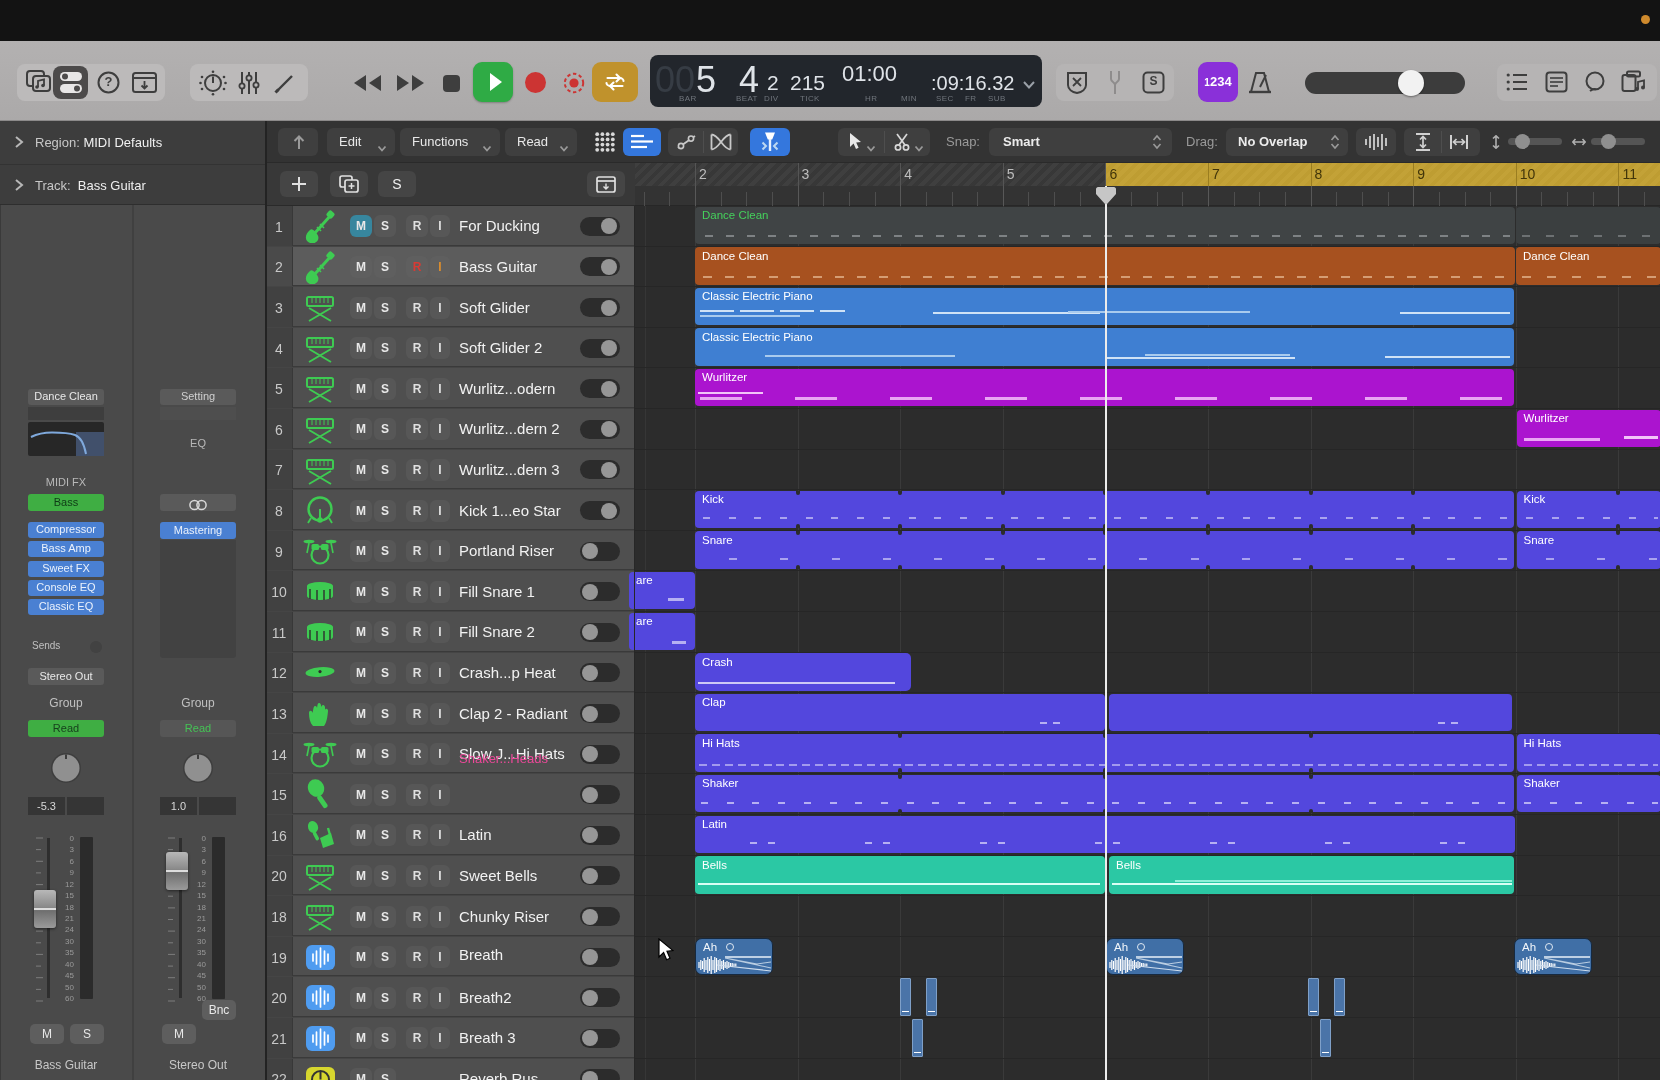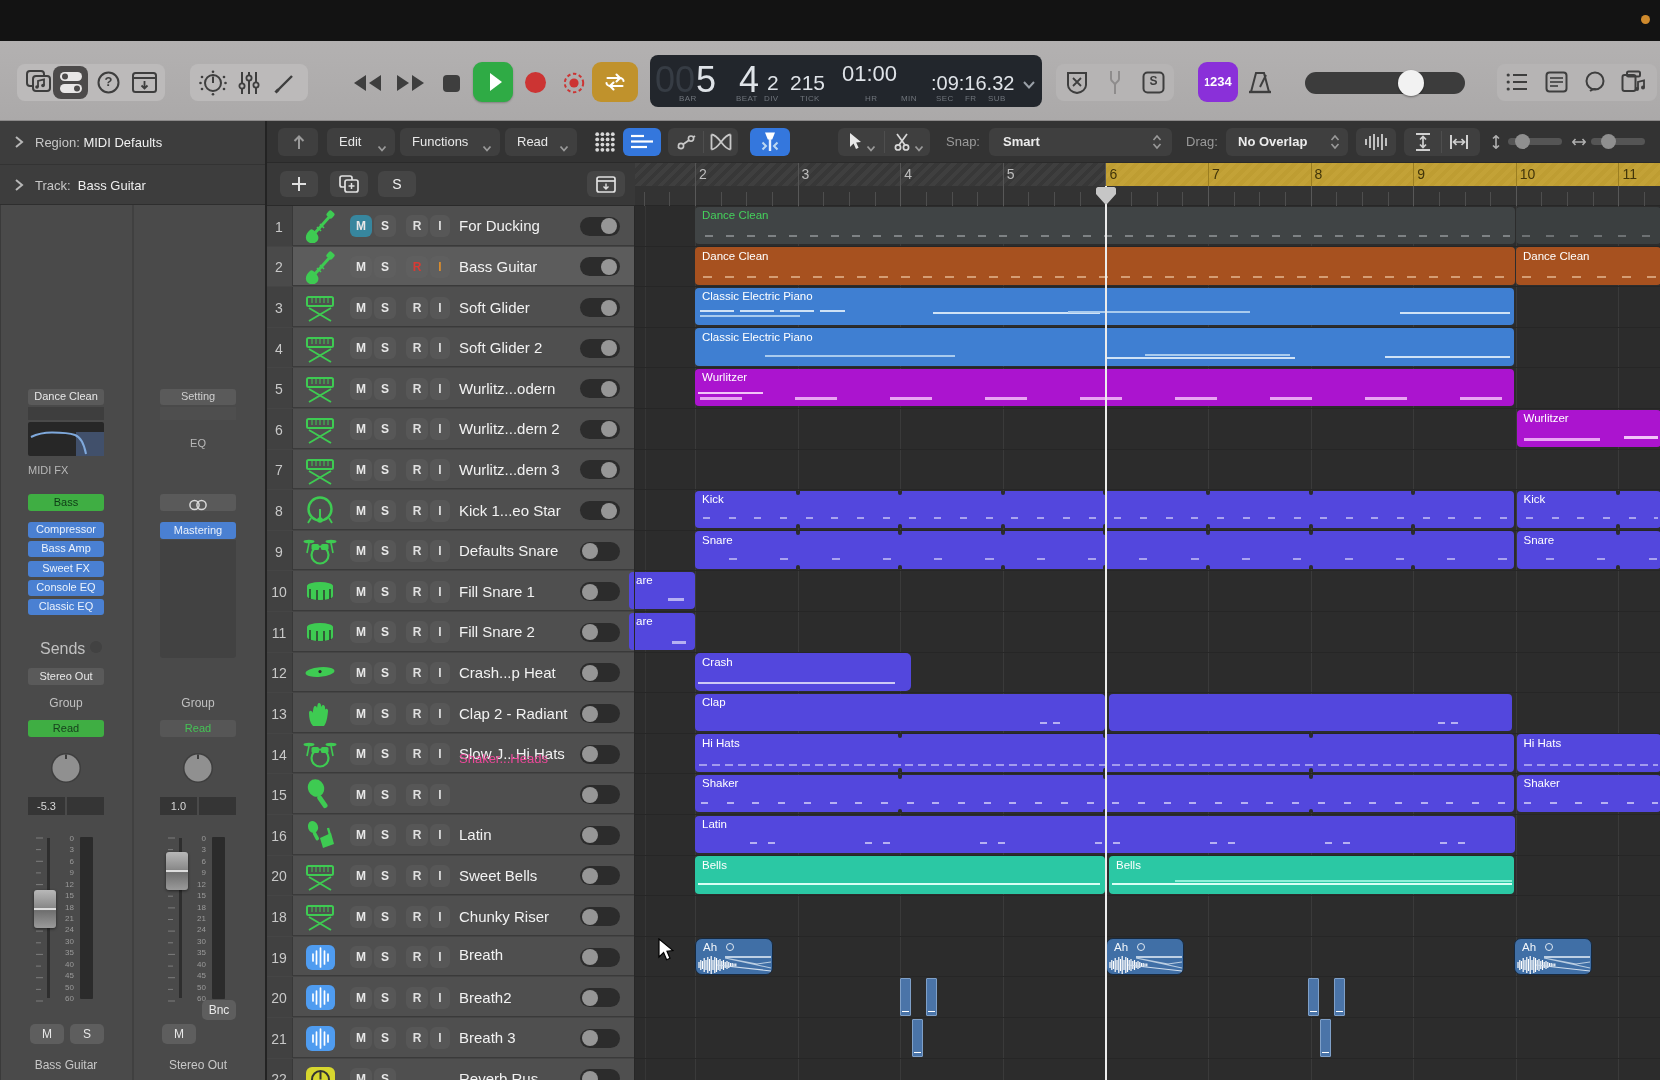--- a/index.html
+++ b/index.html
@@ -402,34 +402,34 @@
 <div class="abs" style="left:132px;top:205px;width:2px;height:875px;background:#404040"></div>
 <div class="abs" style="left:0px;top:205px;width:1px;height:875px;background:#3a3a3a"></div>
 <div class="abs" style="left:28px;top:389px;width:76px;height:16px;background:#5a5a5a;border-radius:3px"></div>
 <div class="abs" style="left:28px;top:390px;width:76px;text-align:center;font-size:11px;color:#e8e8e8;font-weight:normal;white-space:nowrap">Dance Clean</div>
 <div class="abs" style="left:28px;top:407px;width:76px;height:13px;background:#3e3e3e"></div>
 <div class="abs" style="left:28px;top:422px;width:76px;height:34px;background:#272727;border-radius:2px"></div>
 <div class="abs" style="left:28px;top:422px"><svg width="76" height="34" viewBox="0 0 76 34" style="">
         <rect x="48" y="10" width="28" height="24" fill="#41506b"></rect>
         <path d="M3 15 Q12 10.5 24 10.5 Q40 10.5 47 13 Q55 16 58 32" stroke="#7fa9dc" stroke-width="2" fill="none"></path>
       </svg></div>
-<div class="abs" style="left:28px;top:464px;width:76px;text-align:left;font-size:11px;color:#b8b8b8">MIDI FX</div>
+<div class="abs" style="left:28px;top:476px;width:76px;text-align:center;font-size:11px;color:#b8b8b8">MIDI FX</div>
 <div class="abs" style="left:28px;top:494px;width:76px;height:17px;background:#3fae43;border-radius:3px"></div>
 <div class="abs" style="left:28px;top:495.5px;width:76px;text-align:center;font-size:11px;color:#0f3a16;font-weight:normal;white-space:nowrap">Bass</div>
 <div class="abs" style="left:28px;top:522px;width:76px;height:16px;background:#4a80d2;border-radius:3px"></div>
 <div class="abs" style="left:28px;top:523px;width:76px;text-align:center;font-size:11px;color:#eaf1fc;font-weight:normal;white-space:nowrap">Compressor</div>
 <div class="abs" style="left:28px;top:541.3px;width:76px;height:16px;background:#4a80d2;border-radius:3px"></div>
 <div class="abs" style="left:28px;top:542.3px;width:76px;text-align:center;font-size:11px;color:#eaf1fc;font-weight:normal;white-space:nowrap">Bass Amp</div>
 <div class="abs" style="left:28px;top:560.6px;width:76px;height:16px;background:#4a80d2;border-radius:3px"></div>
 <div class="abs" style="left:28px;top:561.6px;width:76px;text-align:center;font-size:11px;color:#eaf1fc;font-weight:normal;white-space:nowrap">Sweet FX</div>
 <div class="abs" style="left:28px;top:579.9px;width:76px;height:16px;background:#4a80d2;border-radius:3px"></div>
 <div class="abs" style="left:28px;top:580.9px;width:76px;text-align:center;font-size:11px;color:#eaf1fc;font-weight:normal;white-space:nowrap">Console EQ</div>
 <div class="abs" style="left:28px;top:599.2px;width:76px;height:16px;background:#4a80d2;border-radius:3px"></div>
 <div class="abs" style="left:28px;top:600.2px;width:76px;text-align:center;font-size:11px;color:#eaf1fc;font-weight:normal;white-space:nowrap">Classic EQ</div>
-<div class="abs" style="left:40px;top:640px;font-size:16px;color:#c0c0c0">Sends</div>
+<div class="abs" style="left:32px;top:640px;font-size:10px;color:#c0c0c0">Sends</div>
 <div class="abs" style="left:90px;top:641px;width:12px;height:12px;background:#424242;border-radius:50%"></div>
 <div class="abs" style="left:28px;top:668px;width:76px;height:17px;background:#5a5a5a;border-radius:3px"></div>
 <div class="abs" style="left:28px;top:669.5px;width:76px;text-align:center;font-size:11px;color:#e8e8e8;font-weight:normal;white-space:nowrap">Stereo Out</div>
 <div class="abs" style="left:28px;top:696px;width:76px;text-align:center;font-size:12px;color:#c0c0c0">Group</div>
 <div class="abs" style="left:28px;top:720px;width:76px;height:17px;background:#3fae43;border-radius:3px"></div>
 <div class="abs" style="left:28px;top:721.5px;width:76px;text-align:center;font-size:11px;color:#17401d;font-weight:normal;white-space:nowrap">Read</div>
 <div class="abs" style="left:160px;top:389px;width:76px;height:16px;background:#5a5a5a;border-radius:3px"></div>
 <div class="abs" style="left:160px;top:390px;width:76px;text-align:center;font-size:11px;color:#d0d0d0;font-weight:normal;white-space:nowrap">Setting</div>
 <div class="abs" style="left:160px;top:407px;width:76px;height:13px;background:#4e4e4e"></div>
 <div class="abs" style="left:160px;top:437px;width:76px;text-align:center;font-size:11px;color:#b8b8b8">EQ</div>
@@ -777,21 +777,21 @@
         </g>
       </svg></div>
 <div class="abs" style="left:350px;top:540.1px;width:22px;height:22px;background:#575757;border-radius:6px"></div>
 <div class="abs" style="left:374px;top:540.1px;width:22px;height:22px;background:#575757;border-radius:6px"></div>
 <div class="abs" style="left:350px;top:544.1px;width:22px;text-align:center;font-size:12px;font-weight:bold;color:#e8e8e8">M</div>
 <div class="abs" style="left:374px;top:544.1px;width:22px;text-align:center;font-size:12px;font-weight:bold;color:#e8e8e8">S</div>
 <div class="abs" style="left:406px;top:540.1px;width:22px;height:22px;background:#575757;border-radius:6px"></div>
 <div class="abs" style="left:430px;top:540.1px;width:20px;height:22px;background:#575757;border-radius:6px"></div>
 <div class="abs" style="left:406px;top:544.1px;width:22px;text-align:center;font-size:12px;font-weight:bold;color:#e0e0e0">R</div>
 <div class="abs" style="left:430px;top:544.1px;width:20px;text-align:center;font-size:12px;font-weight:bold;color:#e0e0e0">I</div>
-<div class="abs" style="left:459px;top:542.1px;font-size:15px;color:#f2f2f2;white-space:nowrap">Defaults Snare</div>
+<div class="abs" style="left:459px;top:542.1px;font-size:15px;color:#f2f2f2;white-space:nowrap">Portland Riser</div>
 <div class="abs" style="left:580px;top:541.6px;width:40px;height:19px;background:#2c2c2c;border-radius:10px"></div>
 <div class="abs" style="left:582px;top:543.1px;width:16px;height:16px;background:#969696;border-radius:50%"></div>
 <div class="abs" style="left:267px;top:571.4px;width:368px;height:39.6px;background:#4f4f4f;border-bottom:1px solid #3a3a3a"></div>
 <div class="abs" style="left:267px;top:571.4px;width:26px;height:39.6px;background:#414141;border-right:1px solid #383838"></div>
 <div class="abs" style="left:267.0px;top:584.2px;width:24px;text-align:center;font-size:14px;color:#c8c8c8">10</div>
 <div class="abs" style="left:303px;top:574.4px"><svg width="34" height="34" viewBox="0 0 34 34" style="">
         <g fill="#3ecb52">
           <ellipse cx="17" cy="12" rx="13" ry="4"></ellipse>
           <path d="M4 12 h26 v10 a13 4 0 0 1 -26 0 Z"></path>
         </g>

